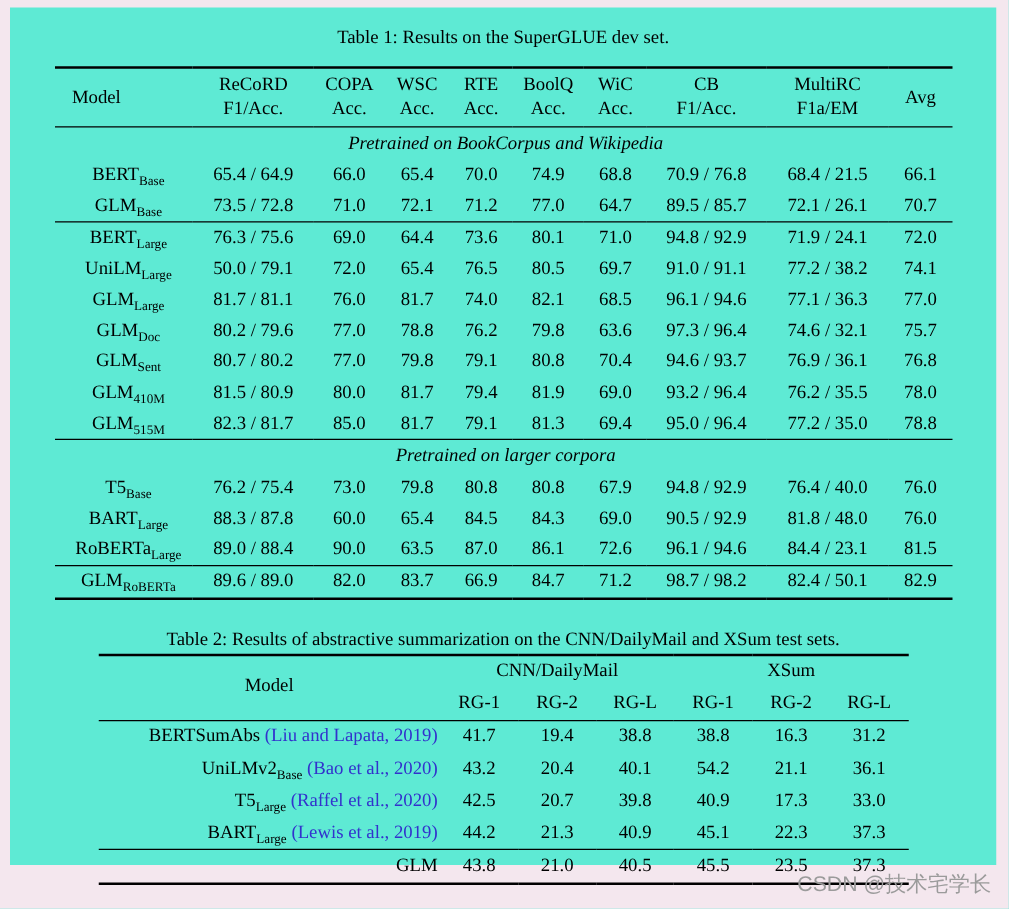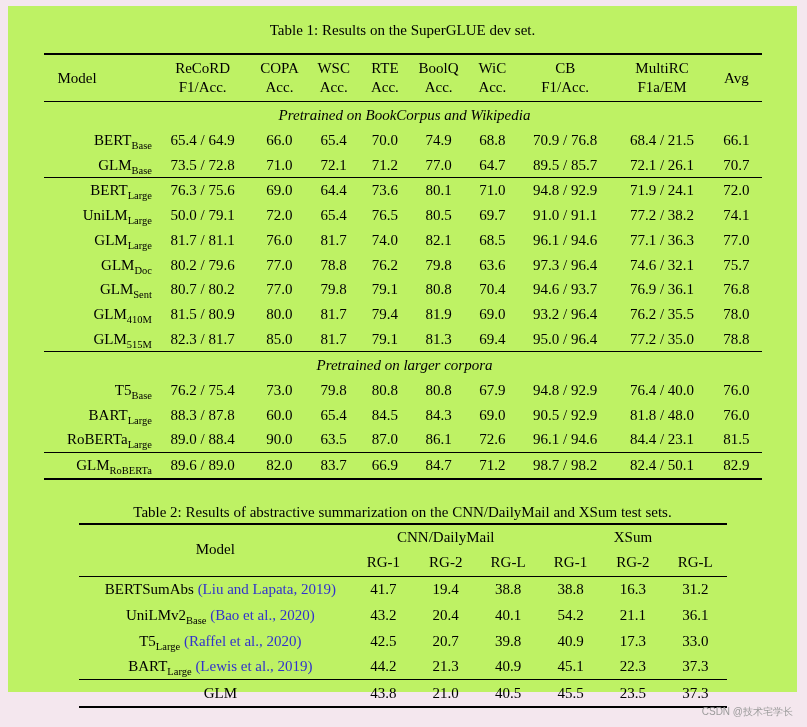--- a/index.html
+++ b/index.html
@@ -3,55 +3,55 @@
 <meta charset="utf-8">
 <style>
   html,body{margin:0;padding:0}
   body{
     width:807px;height:727px;position:relative;overflow:hidden;
     background:#f4e7ee;color:#000;
     font-family:"Liberation Serif","DejaVu Serif",serif;
   }
   .sheet{
     position:absolute;left:8px;top:6px;width:789px;height:686px;
-    background:#bef264;padding-top:16px;box-sizing:border-box;
+    background:#5eead4;padding-top:16px;box-sizing:border-box;
   }
   .caption{text-align:center;font-size:15px;margin:0 20px 14px 20px}
   .caption2{margin-top:24px;margin-bottom:2px}
   table{border-collapse:collapse;table-layout:fixed}
   b{font-weight:400}
   sub{font-size:70%;line-height:0}
   .cite{color:var(--cite,#3232cd)}
   .watermark{
-    position:absolute;right:14px;bottom:8px;font-size:10px;
+    position:absolute;right:14px;bottom:8px;font-size:17px;
     color:var(--wm,#9b9b9b);
     font-family:"Liberation Sans","DejaVu Sans",sans-serif;
   }
 
   
   .t1{width:718px;margin:0 auto;font-size:15px;
       border-top:2px solid #000;border-bottom:2px solid #000}
   .t1 th,.t1 td{padding:2px 2px;text-align:center;white-space:nowrap;
       font-weight:normal;line-height:1.38;overflow:hidden}
   .t1 thead{border-bottom:1px solid #000}
   .t1 thead th{padding:4px 2px;line-height:1.28;vertical-align:middle}
-  .t1 td.model{text-align:right;padding-left:10px}
+  .t1 td.model{text-align:center;padding-left:10px}
   .t1 th.model{text-align:left;padding-left:14px}
   .t1 tr.section td{text-align:center;padding-left:6px;padding-top:3px}
   tr.rule{border-top:1px solid #000}
   tr.rule-thick{border-top:1.6px solid #000}
 
   
   .t2{width:648px;margin:0 auto;font-size:15px;
       border-top:2px solid #000;border-bottom:2px solid #000}
   .t2 th,.t2 td{padding:2.5px 2px;text-align:center;white-space:nowrap;
       font-weight:normal;line-height:1.38;overflow:hidden}
   .t2 thead{border-bottom:1px solid #000}
   .t2 thead th{vertical-align:middle;line-height:1.3;padding:3px 2px}
-  .t2 td.model{text-align:center;padding-left:12px}
+  .t2 td.model{text-align:right;padding-left:12px}
 </style>
 </head>
 <body>
 
 <div class="sheet">
 
   <div class="caption">Table 1: Results on the SuperGLUE dev set.</div>
 
   <table class="t1">
     <colgroup>

